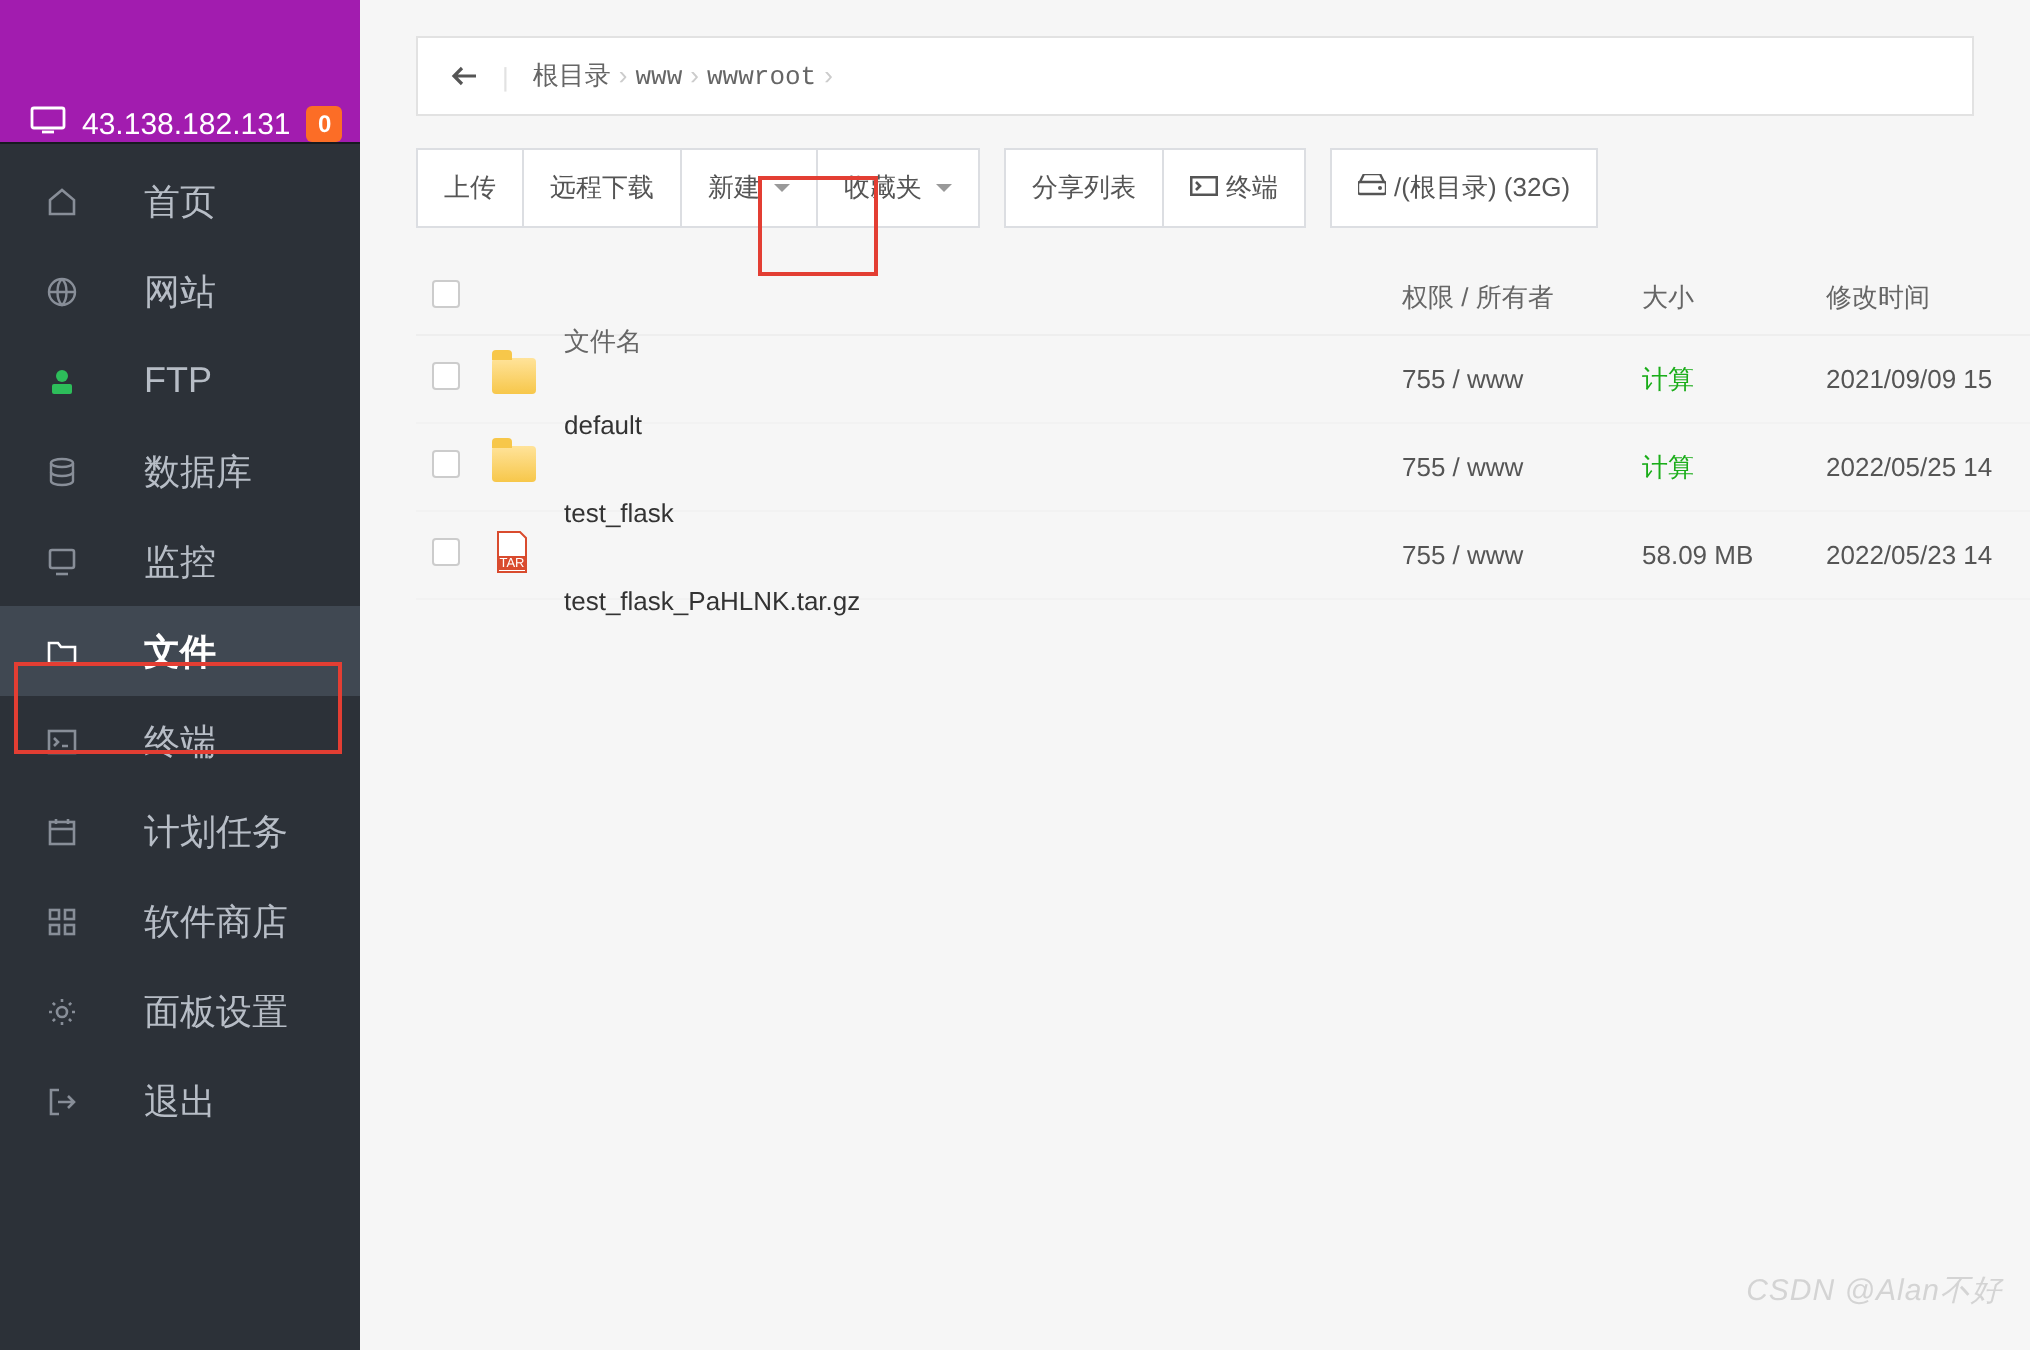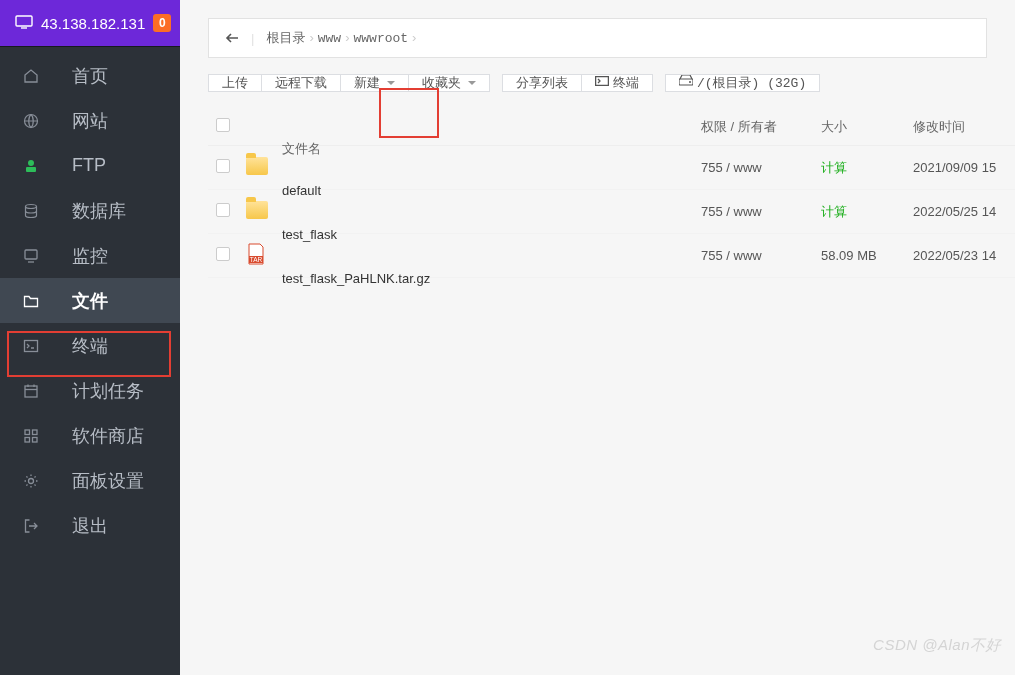--- a/index.html
+++ b/index.html
@@ -15,25 +15,25 @@
   }
   .sidebar {
     position: absolute;
     left: 0; top: 0;
     width: 180px;
     height: 675px;
     background: #2c3138;
     color: #c2c7cf;
   }
   .sidebar-header {
-    height: 47px;
-    display: flex;
-    align-items: center;
+    height: 72px;
+    display: flex;
+    align-items: flex-end;
     padding: 0 15px;
-    background: #6d28d9;
+    background: #a21caf;
     color: #fff;
     font-size: 15px;
     gap: 8px;
     border-bottom: 1px solid #171a1f;
   }
   .sidebar-header .badge {
     background: #fc6d26;
     color: #fff;
     min-width: 18px;
     height: 18px;
@@ -100,32 +100,31 @@
   }
   .breadcrumb-bar .bc-sep { color: #ccc; margin: 0 4px; cursor: default; }
   .breadcrumb-bar .bc-item { cursor: pointer; color: #666; font-family: Liberation Mono, monospace; }
   .toolbar {
     margin: 16px 28px 10px 28px;
     display: flex;
     gap: 0;
     align-items: center;
   }
   .btn {
-    height: 18px;
+    height: 40px;
     padding: 0 13px;
     background: #fff;
     border: 1px solid #dcdee2;
     display: inline-flex;
     align-items: center;
     justify-content: center;
     cursor: pointer;
     font-size: 13px;
     color: #555;
     gap: 4px;
-    font-family: Liberation Mono, monospace;
   }
   .btn + .btn { border-left: none; }
   .btn-group { display: inline-flex; margin-right: 12px; }
   .btn .caret {
     display: inline-block;
     width: 0; height: 0;
     border-left: 4px solid transparent;
     border-right: 4px solid transparent;
     border-top: 4px solid #999;
     margin-left: 3px;

